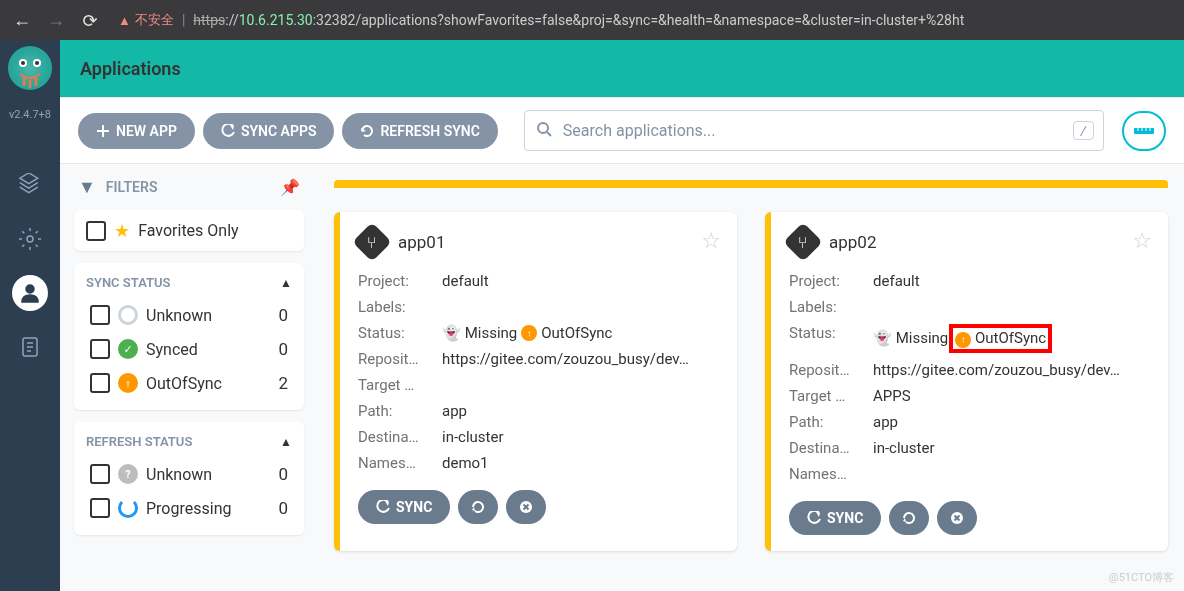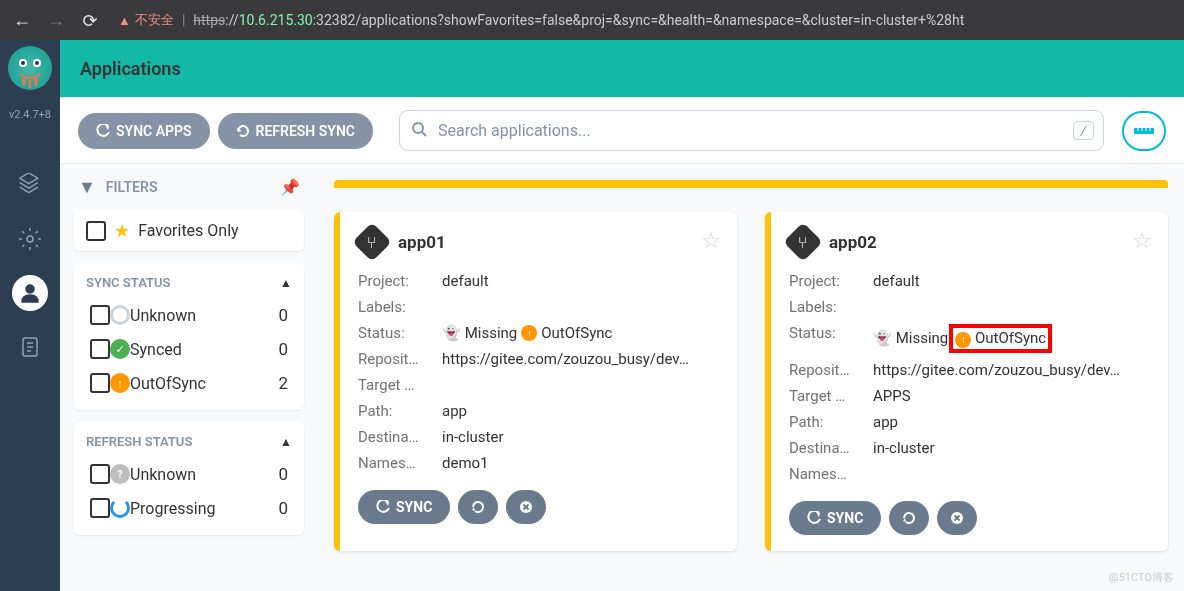--- a/index.html
+++ b/index.html
@@ -21,54 +21,54 @@
 .side-ico{width:36px;height:36px;display:flex;align-items:center;justify-content:center;color:#8fa3b8;cursor:pointer;border-radius:4px}
 .side-ico svg{width:24px;height:24px;stroke:#8fa3b8;fill:none;stroke-width:1.5}
 .side-ico.user{background:#fff;border-radius:50%}
 .side-ico.user svg{stroke:#2d3e50;fill:#2d3e50}
 .content{flex:1;background:#f7f9fb;overflow:hidden}
 .header{background:#14b8a6;padding:18px 20px;font-size:18px;font-weight:600;color:#333;border-bottom:1px solid #e8e8e8}
 .toolbar{background:#fff;padding:12px 18px;display:flex;align-items:center;gap:8px;border-bottom:1px solid #e8e8e8}
 .btn{background:#8493a6;color:#fff;border:none;border-radius:20px;padding:10px 18px;font-size:14px;font-weight:600;display:flex;align-items:center;gap:6px;cursor:pointer}
 .btn svg{width:14px;height:14px;fill:#fff}
 .search-wrap{flex:1;margin-left:18px;position:relative;display:flex;align-items:center}
-.search{width:100%;padding:10px 40px 10px 38px;border:1px solid #ccd3db;border-radius:9px;font-size:16px;color:#333}
+.search{width:100%;padding:10px 40px 10px 38px;border:1px solid #ccd3db;border-radius:4px;font-size:16px;color:#333}
 .search::placeholder{color:#8493a6}
 .search-ico{position:absolute;left:12px;color:#8493a6}
 .slash{position:absolute;right:10px;border:1px solid #ccd3db;border-radius:4px;padding:1px 7px;font-size:13px;color:#8493a6;font-style:italic}
 .ruler-btn{width:44px;height:40px;border:2px solid #00bcd4;border-radius:22px;background:#fff;display:flex;align-items:center;justify-content:center;margin-left:10px;cursor:pointer}
 .ruler-btn svg{fill:#00bcd4}
 .body-area{display:flex;padding:0;height:calc(100% - 115px)}
 .filters{width:258px;padding:12px 14px;display:flex;flex-direction:column;gap:12px}
 .filter-hdr{display:flex;align-items:center;justify-content:space-between;color:#8493a6;font-size:14px;font-weight:600;padding:0 4px}
 .filter-hdr .left{display:flex;align-items:center;gap:10px}
 .funnel{font-size:18px;color:#6b7b8e}
 .pin{font-size:16px;color:#333}
 .card{background:#fff;border-radius:6px;padding:10px 12px;box-shadow:0 1px 2px rgba(0,0,0,0.08)}
 .fav{display:flex;align-items:center;gap:8px;font-size:16px;color:#333}
 .chk{width:20px;height:20px;border:2px solid #333;border-radius:3px;flex-shrink:0}
 .star{color:#ffc107;font-size:18px}
 .sect-hdr{display:flex;justify-content:space-between;align-items:center;color:#8493a6;font-size:13px;font-weight:600;padding:2px 0 8px}
 .caret{color:#333;font-size:12px}
-.frow{display:flex;align-items:center;padding:7px 4px;font-size:16px;color:#333}
+.frow{display:flex;align-items:center;gap:8px;padding:7px 4px;font-size:16px;color:#333}
 .frow .count{margin-left:auto;color:#333;font-size:17px}
 .ico-circ{width:20px;height:20px;border-radius:50%;display:inline-flex;align-items:center;justify-content:center;font-size:11px;color:#fff;flex-shrink:0}
 .ico-unknown{border:3px solid #ccd3db;background:#fff}
 .ico-synced{background:#4caf50}
 .ico-oos{background:#ff9800}
 .ico-help{background:#bdbdbd;font-weight:bold}
 .ico-prog{border:3px solid #2196f3;border-top-color:transparent;background:#fff}
 .apps-area{flex:1;padding:16px 16px 0 16px;overflow:hidden}
 .yellow-bar{height:8px;background:#ffc107;border-radius:4px 4px 0 0;margin-bottom:24px}
 .app-grid{display:flex;gap:28px}
 .app-card{flex:1;background:#fff;border-radius:6px;box-shadow:0 1px 3px rgba(0,0,0,0.12);border-left:6px solid #ffc107;padding:16px 18px;position:relative;min-width:380px}
 .app-hdr{display:flex;align-items:center;gap:12px;margin-bottom:12px}
 .git-ico{width:28px;height:28px;background:#333;border-radius:6px;transform:rotate(45deg);display:flex;align-items:center;justify-content:center}
 .git-ico span{transform:rotate(-45deg);color:#fff;font-size:16px}
-.app-name{font-size:17px;font-weight:700;color:#333}
+.app-name{font-size:17px;font-weight:400;color:#333}
 .fav-star{position:absolute;right:16px;top:16px;font-size:22px;color:#ccd3db;cursor:pointer}
 .app-row{display:flex;padding:4px 0;font-size:15px;color:#333}
 .app-row .lbl{width:84px;color:#737373}
 .app-row .val{flex:1;overflow:hidden;text-overflow:ellipsis;white-space:nowrap}
 .status-val{display:flex;align-items:center;gap:4px}
 .ghost{color:#ff9800;font-size:15px}
 .miss{color:#333}
 .oos-ico{width:16px;height:16px;background:#ff9800;border-radius:50%;display:inline-flex;align-items:center;justify-content:center;color:#fff;font-size:10px}
 .oos-txt{color:#333}
 .highlight{border:4px solid #ff0000;padding:1px 2px;margin-left:-3px}
@@ -133,20 +133,26 @@
           <line x1="9" y1="8" x2="15" y2="8"></line>
           <line x1="9" y1="12" x2="15" y2="12"></line>
           <line x1="9" y1="16" x2="13" y2="16"></line>
         </svg>
       </div>
   </div>
 
   <div class="content">
     <div class="header">Applications</div>
     <div class="toolbar">
+      <button class="btn">
+          <svg viewBox="0 0 14 14">
+            <path d="M7 1 L7 13 M1 7 L13 7" stroke="#fff" stroke-width="2"></path>
+          </svg>
+          <span>NEW APP</span>
+        </button>
       <button class="btn">
           <svg viewBox="0 0 14 14">
             <path d="M12 2 A6 6 0 1 0 13 8" stroke="#fff" stroke-width="2" fill="none"></path>
             <path d="M9 1 L13 2 L12 6" fill="#fff"></path>
           </svg>
           <span>SYNC APPS</span>
         </button>
       <button class="btn">
           <svg viewBox="0 0 14 14">
             <path d="M2 7 A5 5 0 1 1 4 11" stroke="#fff" stroke-width="2" fill="none"></path>

